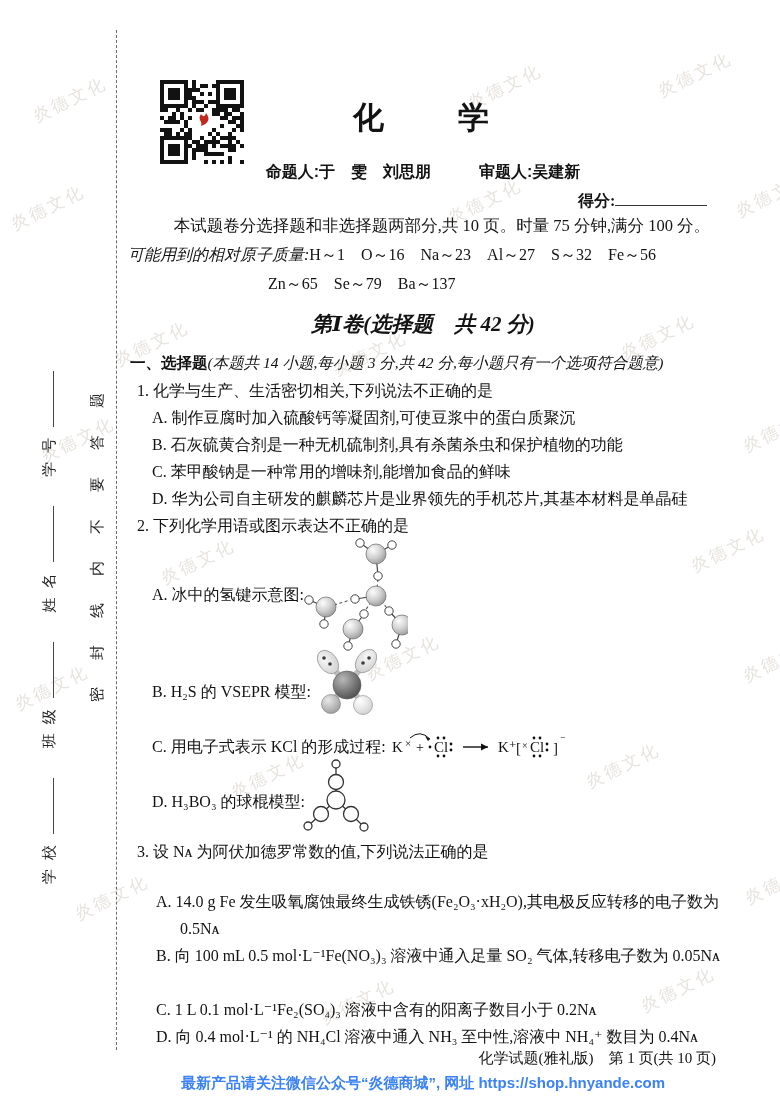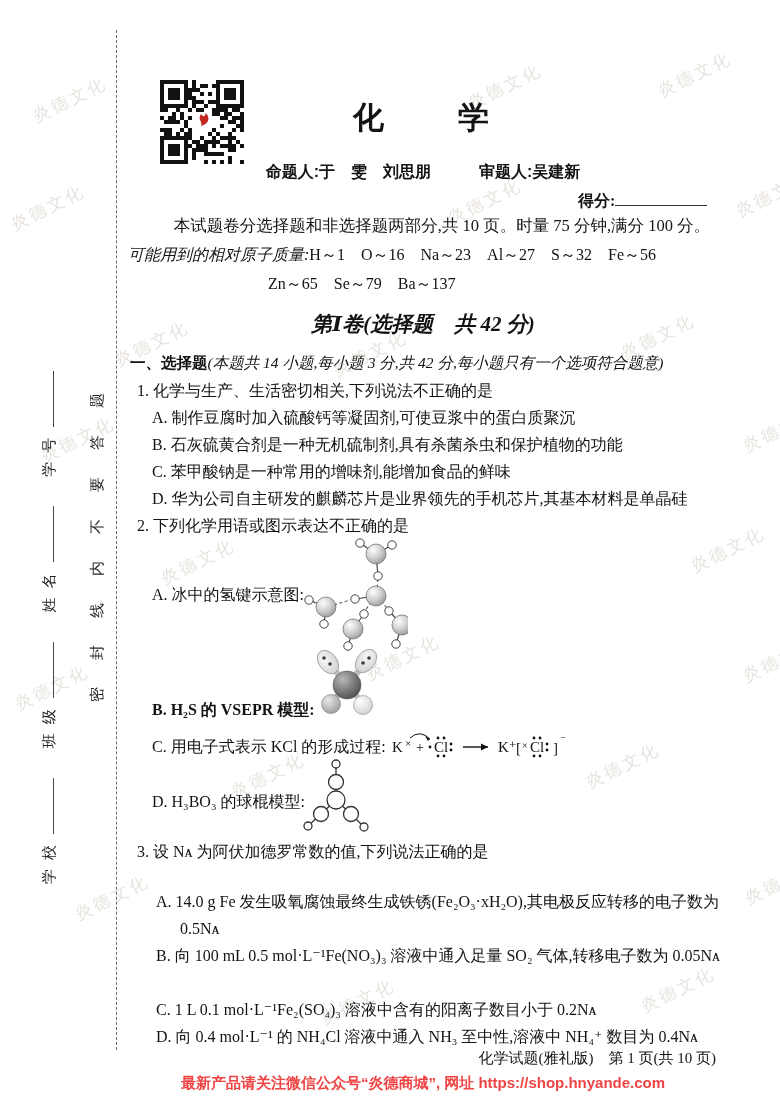--- a/index.html
+++ b/index.html
@@ -402,21 +402,21 @@
     <ellipse cx="17" cy="14" rx="9" ry="13" transform="rotate(-38 17 14)" fill="url(#lobe)" stroke="#9a9a9a" stroke-width="0.8"></ellipse>
     <ellipse cx="55" cy="13" rx="9" ry="13" transform="rotate(38 55 13)" fill="url(#lobe)" stroke="#9a9a9a" stroke-width="0.8"></ellipse>
     <circle cx="13" cy="10" r="1.8" fill="#3a3a3a"></circle>
       <circle cx="19" cy="16" r="1.8" fill="#3a3a3a"></circle>
     <circle cx="52" cy="15" r="1.8" fill="#3a3a3a"></circle>
       <circle cx="58" cy="10" r="1.8" fill="#3a3a3a"></circle>
     <circle cx="36" cy="37" r="14" fill="url(#dark)" stroke="#555" stroke-width="0.6"></circle>
     <circle cx="20" cy="56" r="9.5" fill="url(#med)" stroke="#777" stroke-width="0.6"></circle>
     <circle cx="52" cy="57" r="9.5" fill="url(#lite)" stroke="#888" stroke-width="0.6"></circle>
   </svg>
-  <div class="t" style="left:152px;top:700px;font-weight:bold;">B. H₂S 的 VSEPR 模型:</div>
+  <div class="t" style="left:152px;top:682px;">B. H₂S 的 VSEPR 模型:</div>
 
   <div class="t" style="left:152px;top:737px;">C. 用电子式表示 KCl 的形成过程:</div>
 
   <svg style="position:absolute;left:388px;top:729px;" width="218" height="34" viewBox="0 0 218 34">
     <g fill="#111">
       <text x="4" y="23" font-size="15">K</text>
       <text x="17" y="18" font-size="11">×</text>
       <text x="28" y="23" font-size="14">+</text>
       <text x="46" y="23" font-size="15">Cl</text>
       <text x="110" y="23" font-size="15">K⁺</text>
@@ -468,15 +468,15 @@
   </svg>
   <div class="t" style="left:152px;top:792px;">D. H₃BO₃ 的球棍模型:</div>
 
   <div class="t" style="left:137px;top:842px;">3. 设 Nᴀ 为阿伏加德罗常数的值,下列说法正确的是</div>
   <div class="opt" style="top:860px;">A. 14.0 g Fe 发生吸氧腐蚀最终生成铁锈(Fe₂O₃·xH₂O),其电极反应转移的电子数为 0.5Nᴀ</div>
   <div class="opt" style="top:914px;">B. 向 100 mL 0.5 mol·L⁻¹Fe(NO₃)₃ 溶液中通入足量 SO₂ 气体,转移电子数为 0.05Nᴀ</div>
   <div class="opt" style="top:968px;">C. 1 L 0.1 mol·L⁻¹Fe₂(SO₄)₃ 溶液中含有的阳离子数目小于 0.2Nᴀ</div>
   <div class="opt" style="top:995px;">D. 向 0.4 mol·L⁻¹ 的 NH₄Cl 溶液中通入 NH₃ 至中性,溶液中 NH₄⁺ 数目为 0.4Nᴀ</div>
 
   <div class="t center" style="top:1049px;font-size:15px;text-align:right;">化学试题(雅礼版)　第 1 页(共 10 页)</div>
-  <div class="t center bold sans" style="top:1074px;font-size:15px;color:#ef4444;">最新产品请关注微信公众号“炎德商城”, 网址 https://shop.hnyande.com</div>
+  <div class="t center bold sans" style="top:1074px;font-size:15px;color:#3b82f6;">最新产品请关注微信公众号“炎德商城”, 网址 https://shop.hnyande.com</div>
 
 </div>
 
 </body></html>

